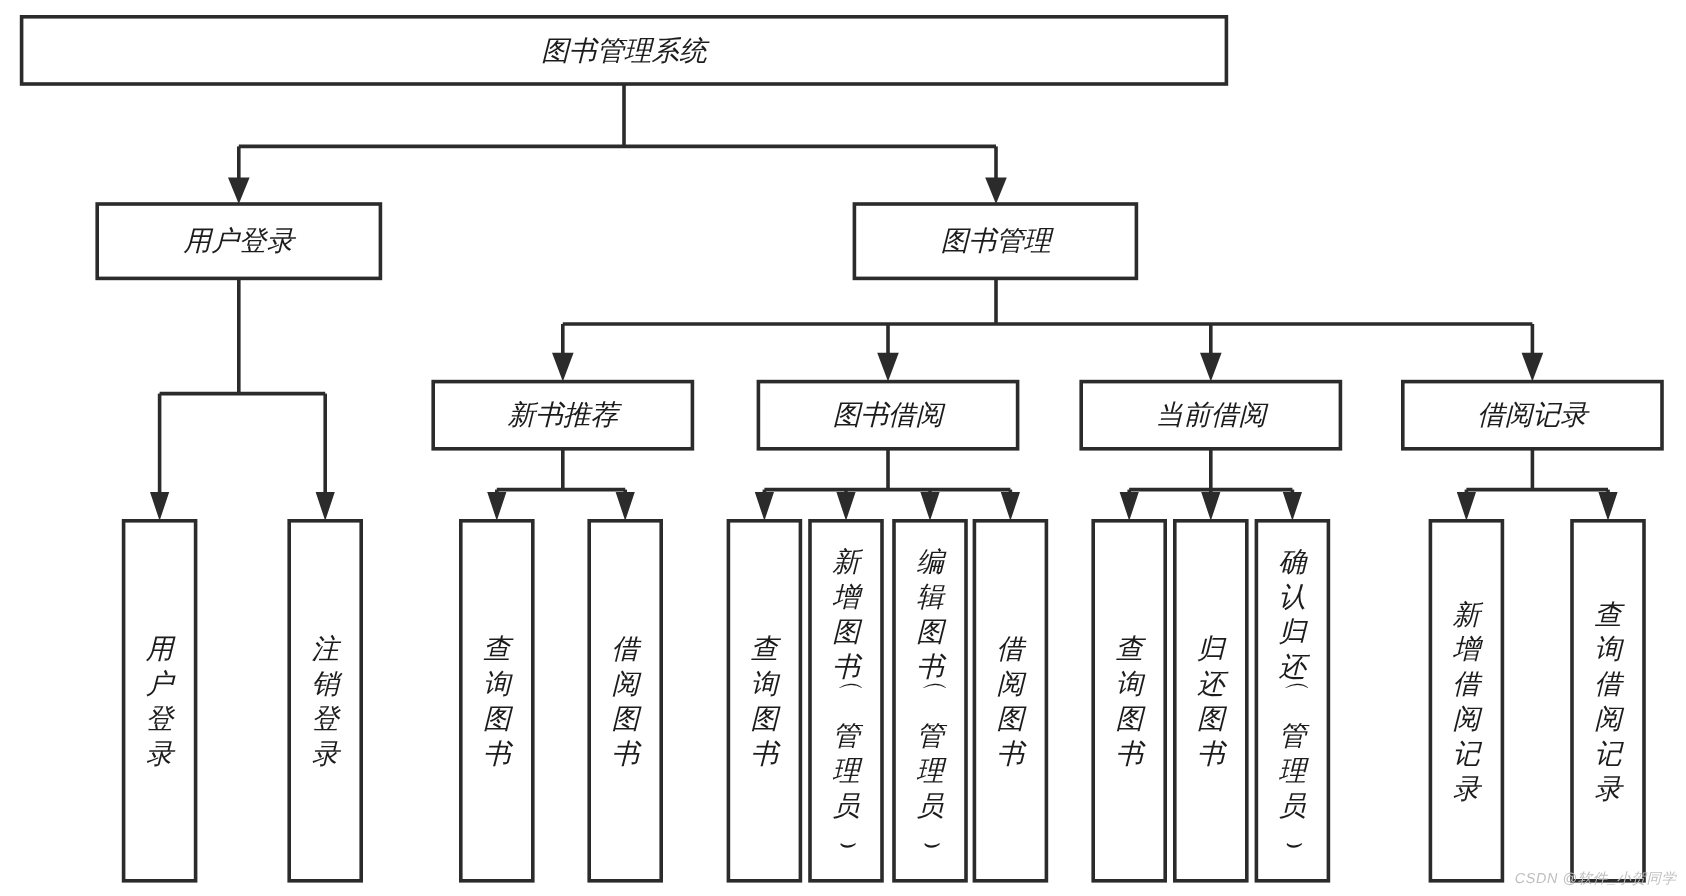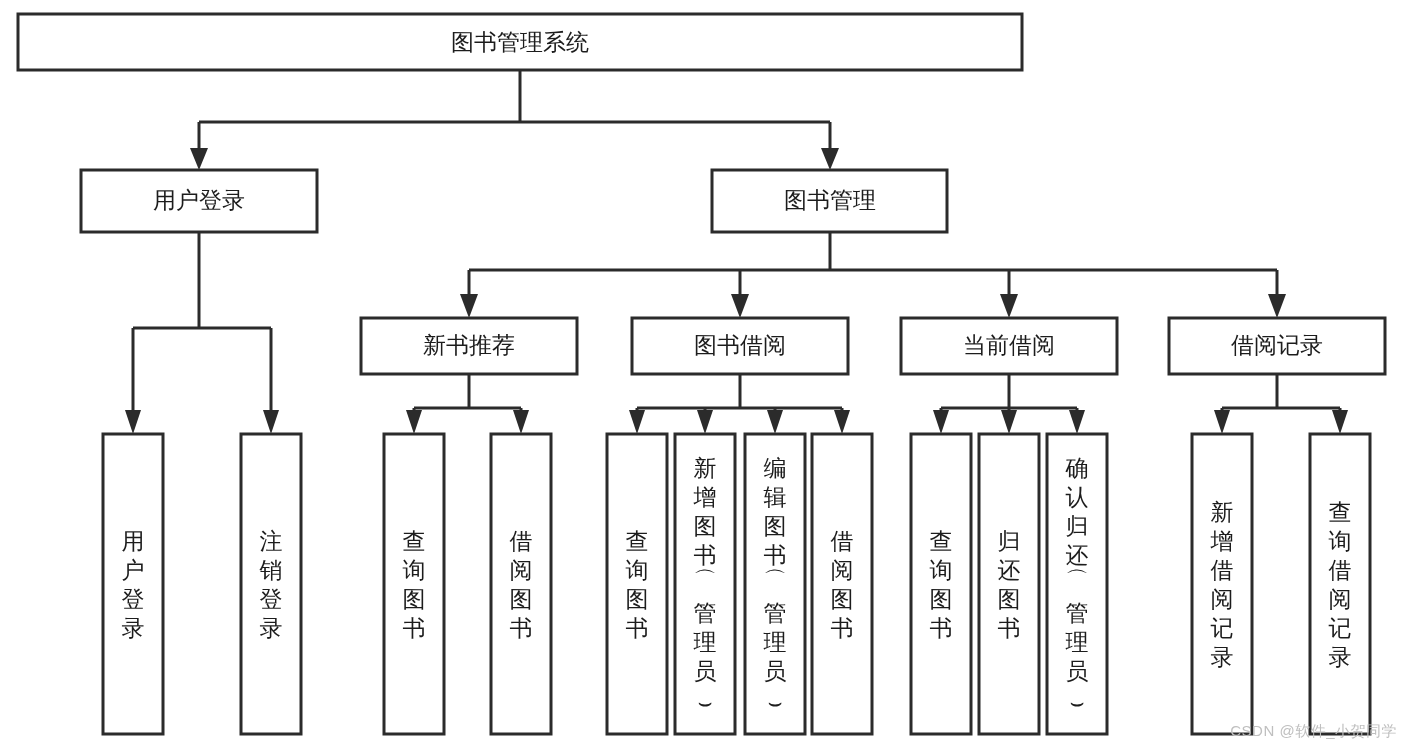--- a/index.html
+++ b/index.html
@@ -11,20 +11,21 @@
     width: 1405px;
     height: 747px;
     font-family: "Liberation Sans", "DejaVu Sans", sans-serif;
     overflow: hidden;
     position: relative;
   }
   #diagram-root {
     position: relative;
     width: 1405px;
     height: 747px;
+    font-style: italic;
   }
   svg#flowchart {
     display: block;
     width: 1405px;
     height: 747px;
   }
   .node-rect {
     fill: #ffffff;
     stroke: #2b2b2b;
     stroke-width: 3;
@@ -49,21 +50,21 @@
     font-family: "Liberation Sans", "DejaVu Sans", sans-serif;
     font-size: 23px;
     fill: #1c1c1c;
     text-anchor: middle;
   }
   .watermark {
     position: absolute;
     right: 8px;
     bottom: 6px;
     font-family: "Liberation Sans", "DejaVu Sans", sans-serif;
-    font-size: 15px;
+    font-size: 12px;
     color: #bfbfbf;
     letter-spacing: 0.5px;
     white-space: nowrap;
     pointer-events: none;
   }
 </style>
 </head>
 <body>
 
 <div id="diagram-root">

